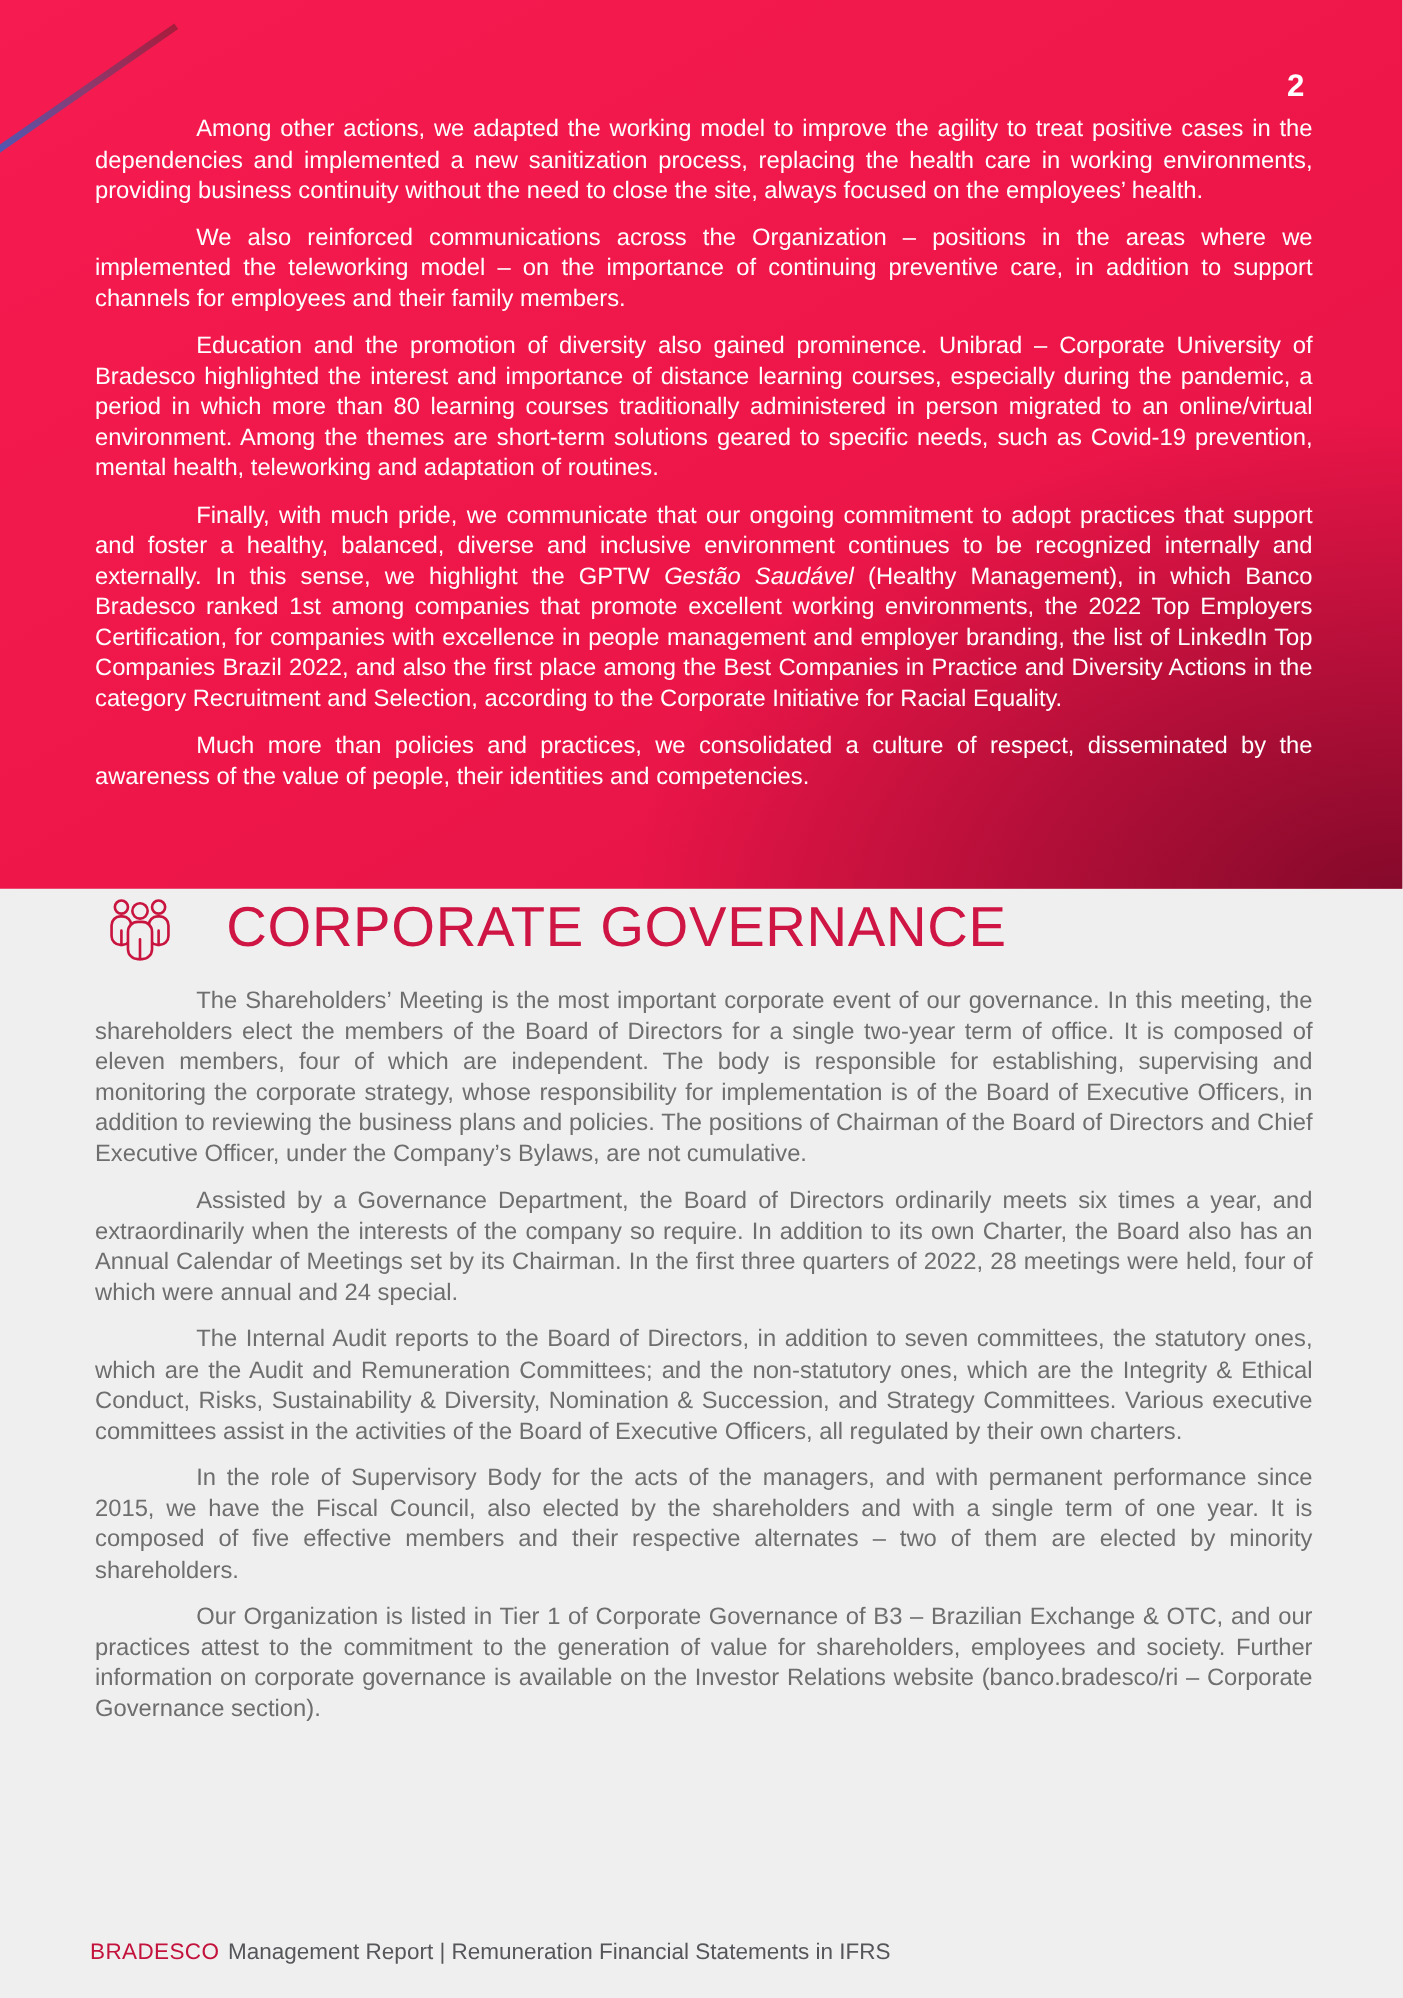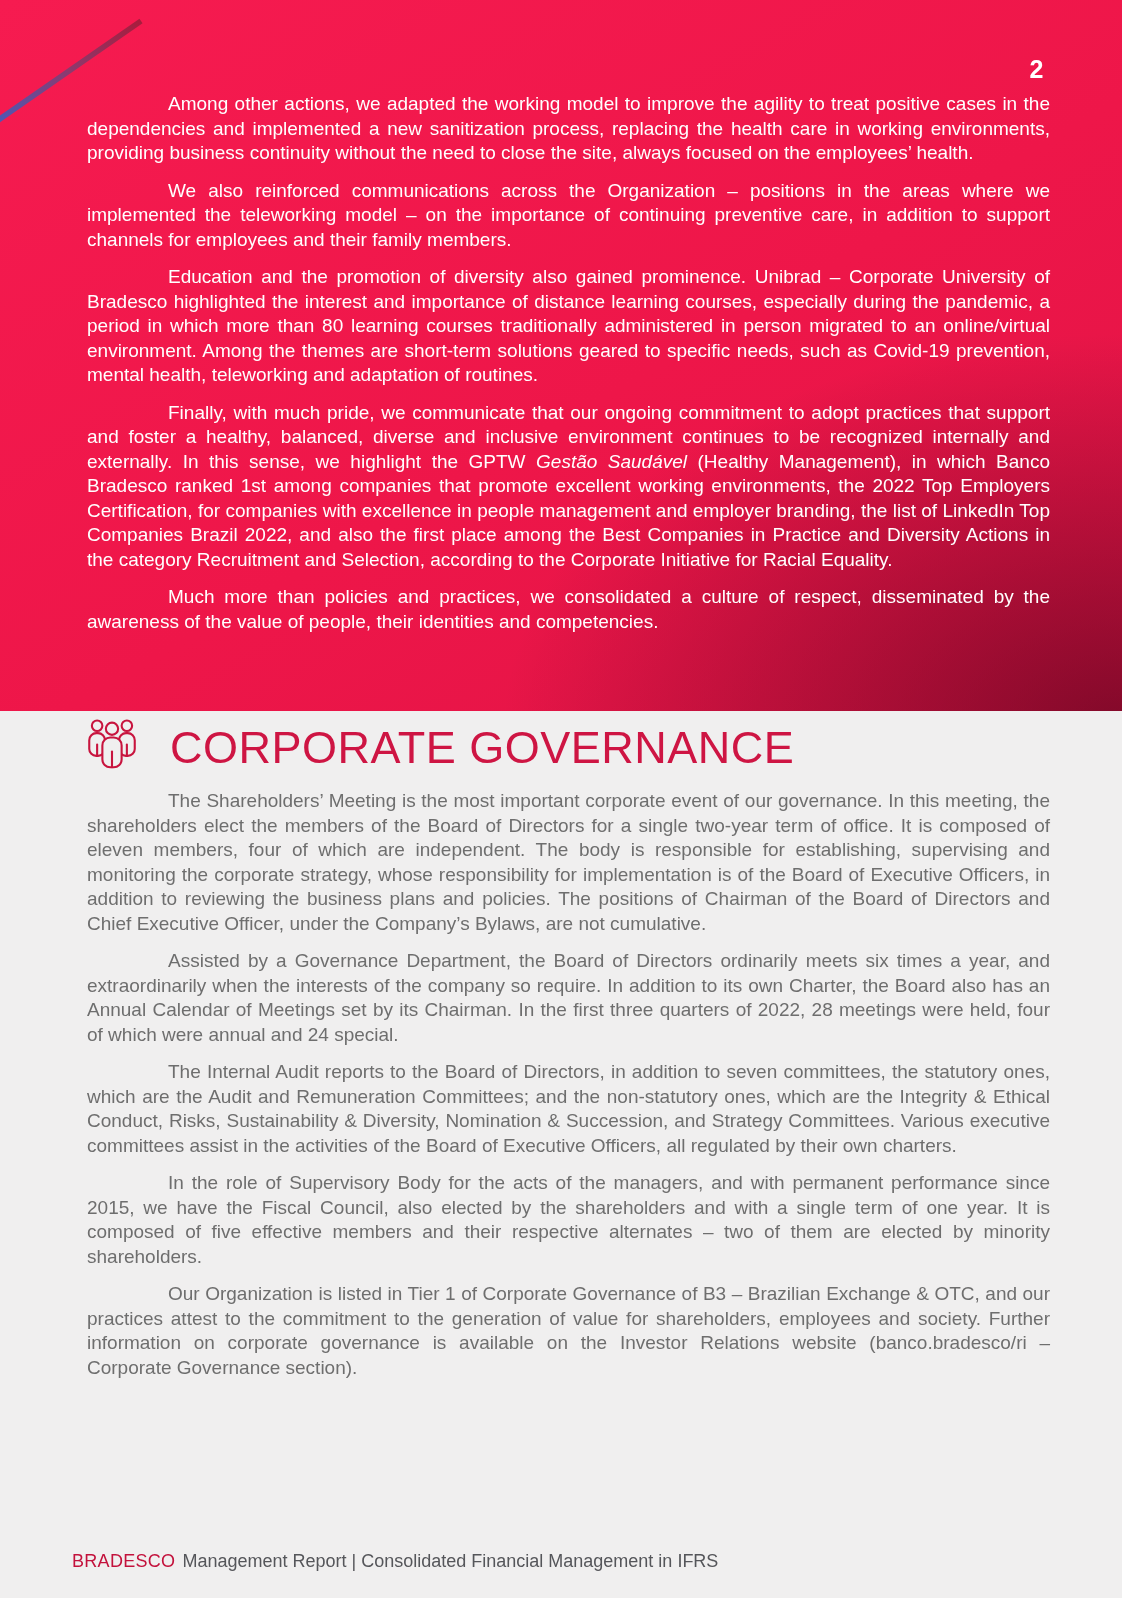--- a/index.html
+++ b/index.html
@@ -35,38 +35,37 @@
     top: 55px;
     right: 78px;
     font-size: 25px;
     font-weight: 700;
     letter-spacing: 0.5px;
   }
   .hero-body {
     padding: 92px 72px 0 72px;
   }
   .hero-body p, .main p {
-    margin: 0 0 13px 15px;
+    margin: 0 0 13px 4px;
     font-size: 19px;
     line-height: 24.5px;
     text-align: justify;
     text-indent: 81px;
   }
   .hero-body p { color: #ffffff; }
   .hero-body em { }
 
   
   .main {
     padding: 0 72px;
     color: #6E6E6E;
   }
   .section-header {
     display: flex;
-    align-items: center;
-    gap: 30px;
+    gap: 41px;
     padding-top: 5px;
     margin: 0 0 9px 12px;
   }
   .people-icon { width: 56px; height: 64px; flex: 0 0 auto; }
   .section-title {
     margin: 0;
     font-size: 45px;
     font-weight: 200;
     letter-spacing: 0.5px;
     color: #CE1543;
@@ -138,14 +137,14 @@
   </div>
 
   <p>The Shareholders’ Meeting is the most important corporate event of our governance. In this meeting, the shareholders elect the members of the Board of Directors for a single two-year term of office. It is composed of eleven members, four of which are independent. The body is responsible for establishing, supervising and monitoring the corporate strategy, whose responsibility for implementation is of the Board of Executive Officers, in addition to reviewing the business plans and policies. The positions of Chairman of the Board of Directors and Chief Executive Officer, under the Company’s Bylaws, are not cumulative.</p>
   <p>Assisted by a Governance Department, the Board of Directors ordinarily meets six times a year, and extraordinarily when the interests of the company so require. In addition to its own Charter, the Board also has an Annual Calendar of Meetings set by its Chairman. In the first three quarters of 2022, 28 meetings were held, four of which were annual and 24 special.</p>
   <p>The Internal Audit reports to the Board of Directors, in addition to seven committees, the statutory ones, which are the Audit and Remuneration Committees; and the non-statutory ones, which are the Integrity &amp; Ethical Conduct, Risks, Sustainability &amp; Diversity, Nomination &amp; Succession, and Strategy Committees. Various executive committees assist in the activities of the Board of Executive Officers, all regulated by their own charters.</p>
   <p>In the role of Supervisory Body for the acts of the managers, and with permanent performance since 2015, we have the Fiscal Council, also elected by the shareholders and with a single term of one year. It is composed of five effective members and their respective alternates – two of them are elected by minority shareholders.</p>
   <p>Our Organization is listed in Tier 1 of Corporate Governance of B3 – Brazilian Exchange &amp; OTC, and our practices attest to the commitment to the generation of value for shareholders, employees and society. Further information on corporate governance is available on the Investor Relations website (banco.bradesco/ri – Corporate Governance section).</p>
 </div>
 
 <div class="footer">
-  <span class="brand">BRADESCO</span><span>Management Report | Consolidated Financial Management in IFRS</span>
+  <span class="brand">BRADESCO</span><span>Management Report | Remuneration Financial Statements in IFRS</span>
 </div>
 
 </body></html>

